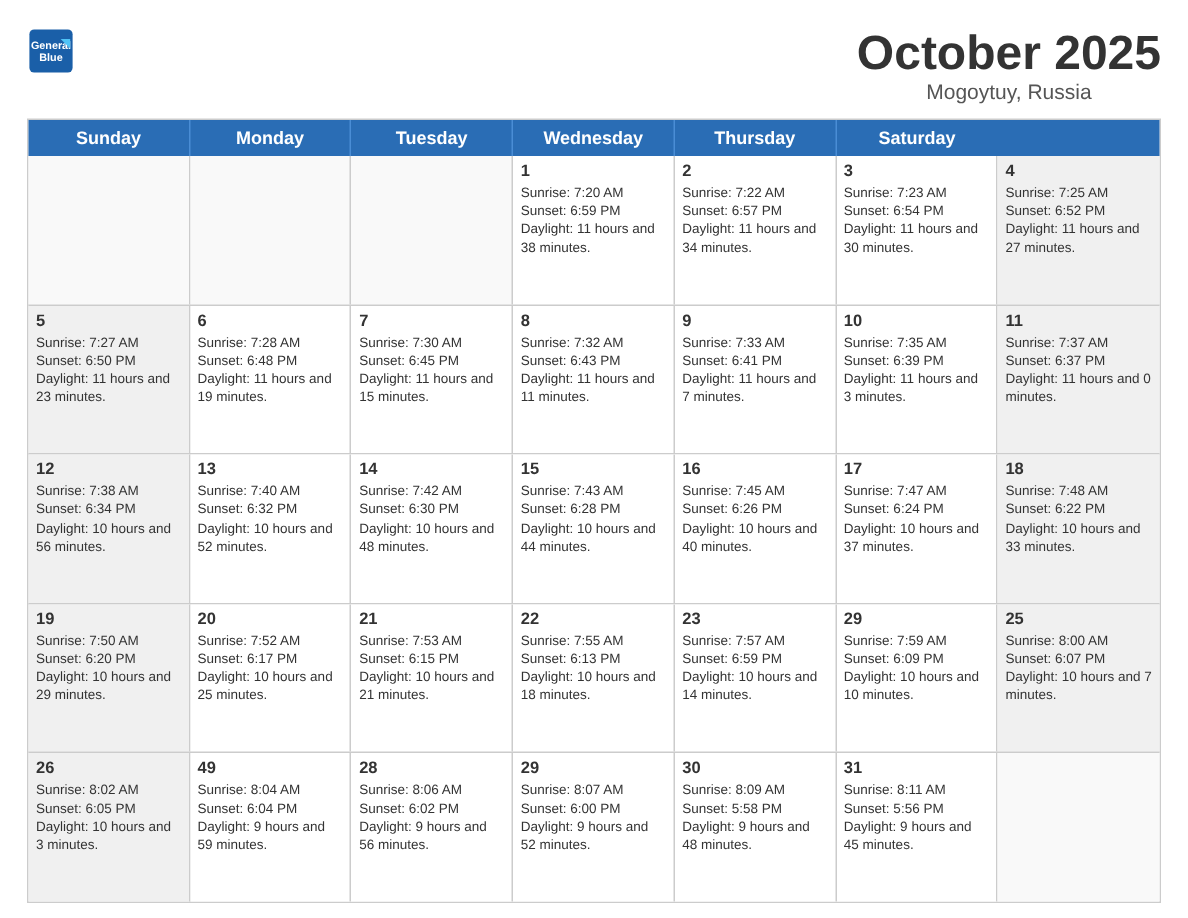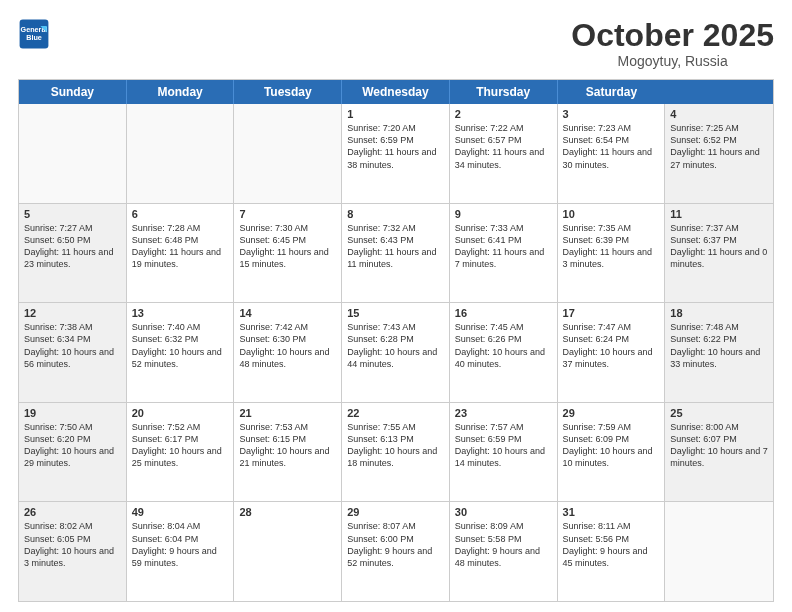--- a/index.html
+++ b/index.html
@@ -326,20 +326,24 @@
           </div>
           <div class="cal-cell">
             <span class="day-number">49</span>
             <div class="cell-info">Sunrise: 8:04 AM
 Sunset: 6:04 PM
 Daylight: 9 hours
 and 59 minutes.</div>
           </div>
           <div class="cal-cell">
             <span class="day-number">28</span>
+            <div class="cell-info">Sunrise: 8:06 AM
+Sunset: 6:02 PM
+Daylight: 9 hours
+and 56 minutes.</div>
           </div>
           <div class="cal-cell">
             <span class="day-number">29</span>
             <div class="cell-info">Sunrise: 8:07 AM
 Sunset: 6:00 PM
 Daylight: 9 hours
 and 52 minutes.</div>
           </div>
           <div class="cal-cell">
             <span class="day-number">30</span>

